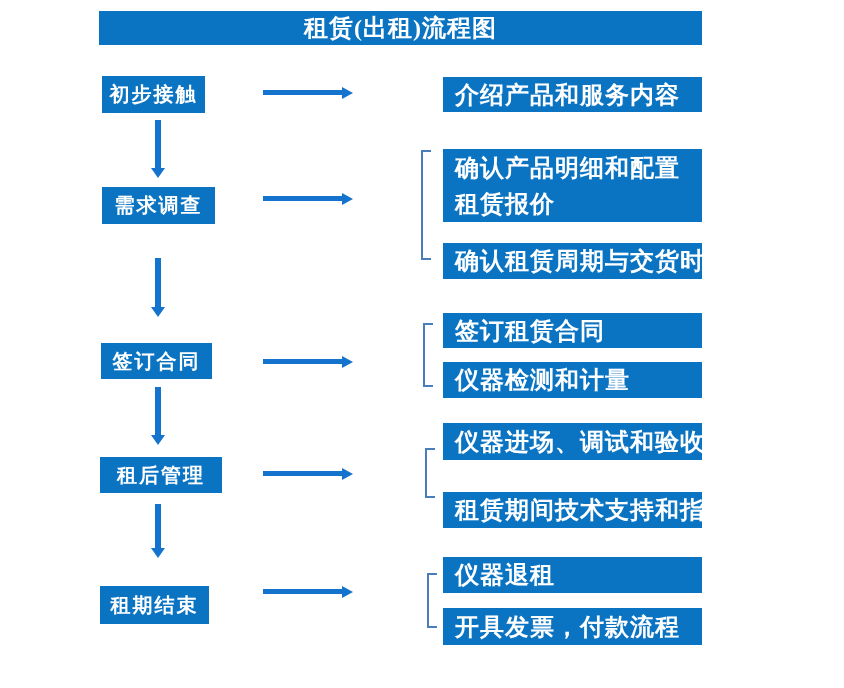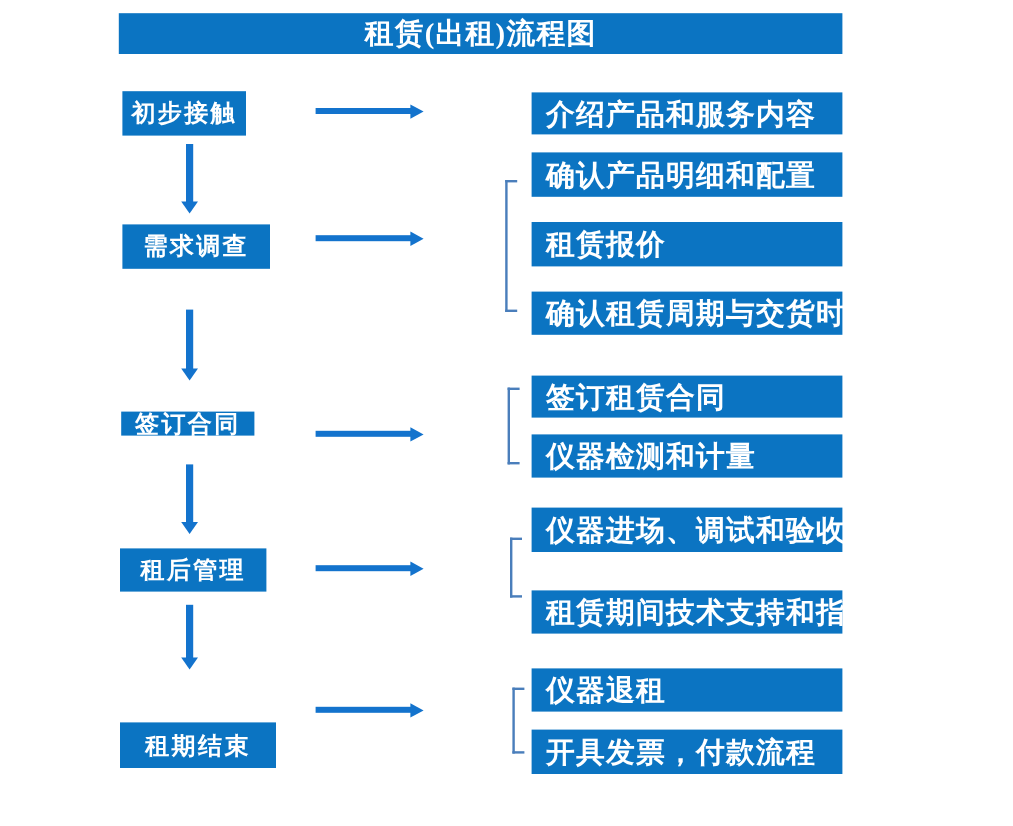--- a/index.html
+++ b/index.html
@@ -75,24 +75,24 @@
   }
 </style>
 </head>
 <body>
 
 <div class="canvas">
 
   <div class="titlebar">租赁(出租)流程图</div>
 
   <div class="lbox" style="left:102px;top:76px;width:103px;height:37px;">初步接触</div>
-  <div class="lbox" style="left:102px;top:187px;width:123px;height:37px;">需求调查</div>
-  <div class="lbox" style="left:101px;top:343px;width:111px;height:20px;">签订合同</div>
+  <div class="lbox" style="left:102px;top:187px;width:113px;height:37px;">需求调查</div>
+  <div class="lbox" style="left:101px;top:343px;width:111px;height:36px;">签订合同</div>
   <div class="lbox" style="left:100px;top:457px;width:122px;height:36px;">租后管理</div>
-  <div class="lbox" style="left:100px;top:602px;width:130px;height:38px;">租期结束</div>
+  <div class="lbox" style="left:100px;top:586px;width:109px;height:38px;">租期结束</div>
 
   <div class="varrow" style="top:120px;height:58px;">
     <div class="shaft"></div>
     <div class="head"></div>
   </div>
   <div class="varrow" style="top:258px;height:59px;">
     <div class="shaft"></div>
     <div class="head"></div>
   </div>
   <div class="varrow" style="top:387px;height:58px;">
@@ -125,21 +125,21 @@
     <div class="head"></div>
   </div>
 
   <div class="bracket" style="left:421px;top:150px;height:110px;"></div>
   <div class="bracket" style="left:423px;top:323px;height:64px;"></div>
   <div class="bracket" style="left:425px;top:448px;height:50px;"></div>
   <div class="bracket" style="left:427px;top:573px;height:55px;"></div>
 
   <div class="rbox" style="top:77px;height:35px;">介绍产品和服务内容</div>
 
-  <div class="rbox" style="top:127px;height:37px;">确认产品明细和配置</div>
+  <div class="rbox" style="top:149px;height:37px;">确认产品明细和配置</div>
   <div class="rbox" style="top:185px;height:37px;">租赁报价</div>
   <div class="rbox" style="top:243px;height:36px;">确认租赁周期与交货时间</div>
 
   <div class="rbox" style="top:313px;height:35px;">签订租赁合同</div>
   <div class="rbox" style="top:362px;height:36px;">仪器检测和计量</div>
 
   <div class="rbox" style="top:423px;height:37px;">仪器进场、调试和验收</div>
   <div class="rbox" style="top:492px;height:36px;">租赁期间技术支持和指导</div>
 
   <div class="rbox" style="top:557px;height:36px;">仪器退租</div>

